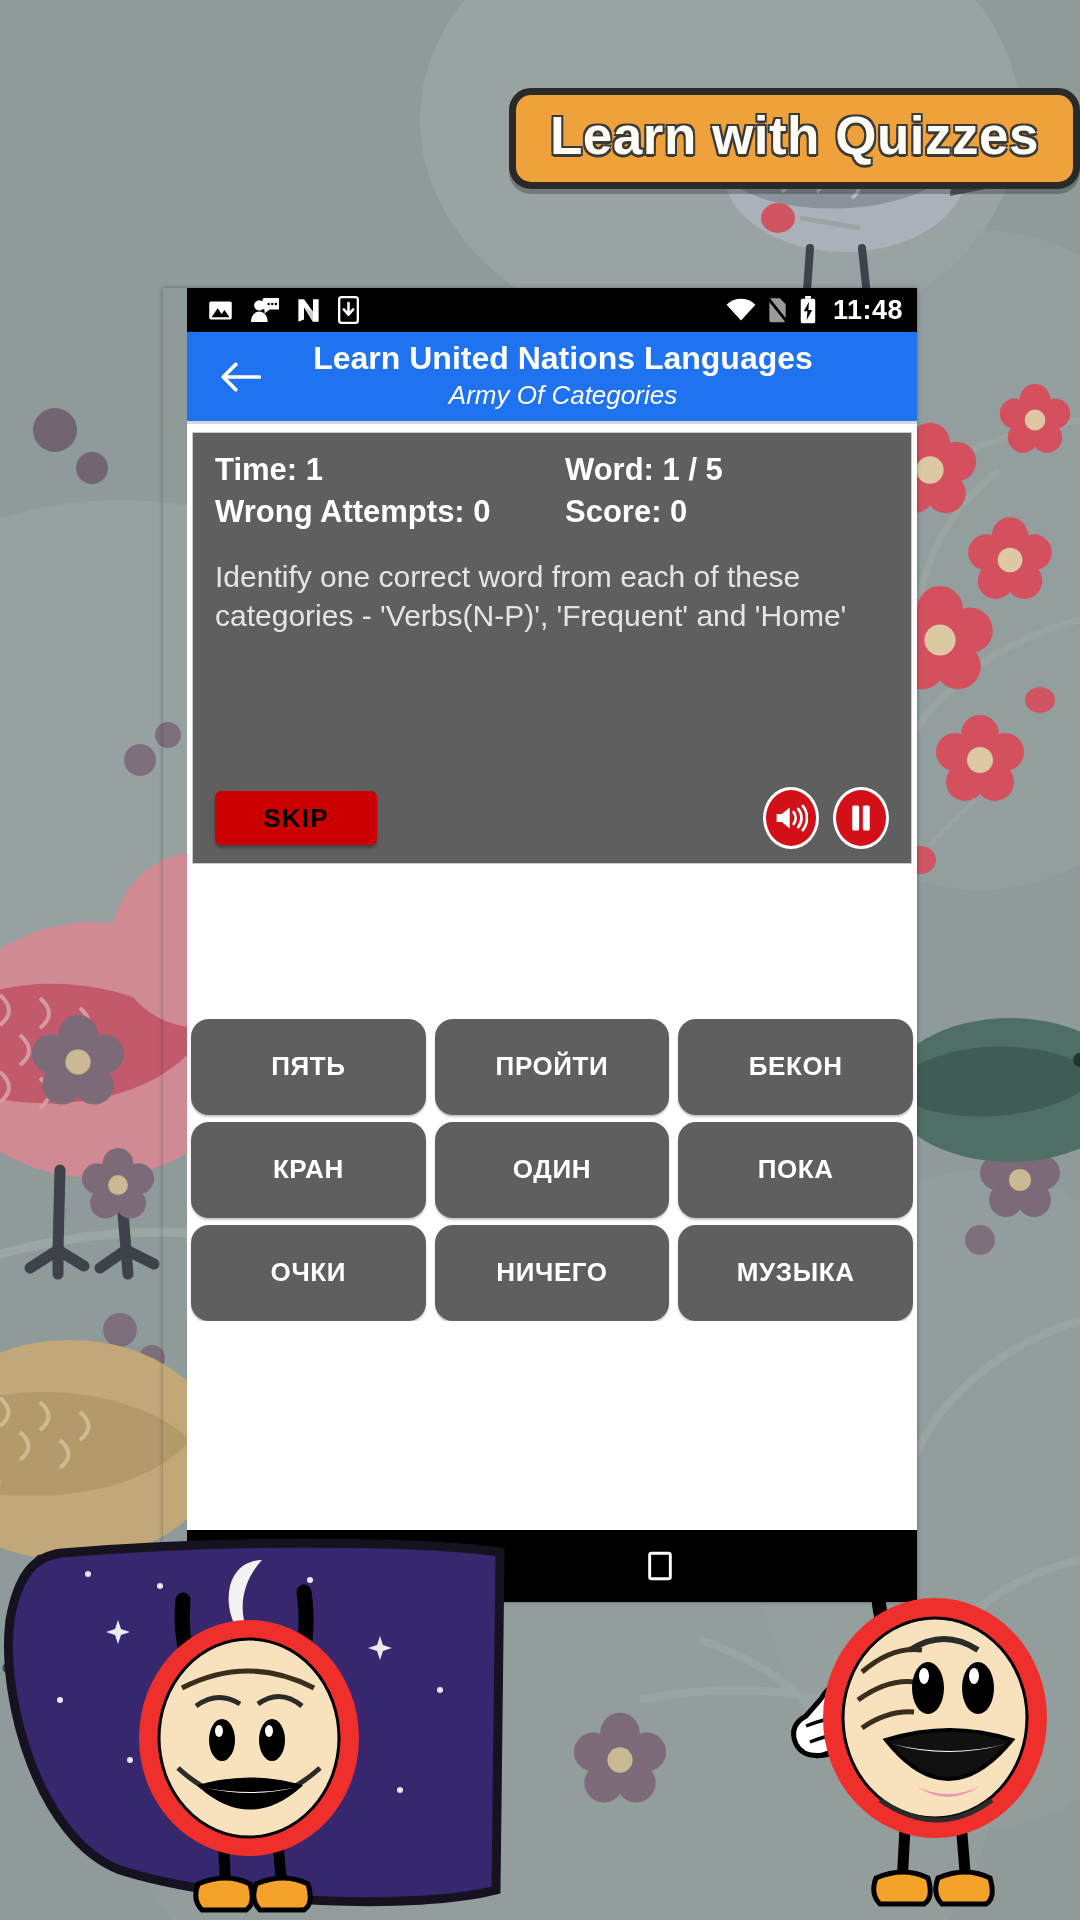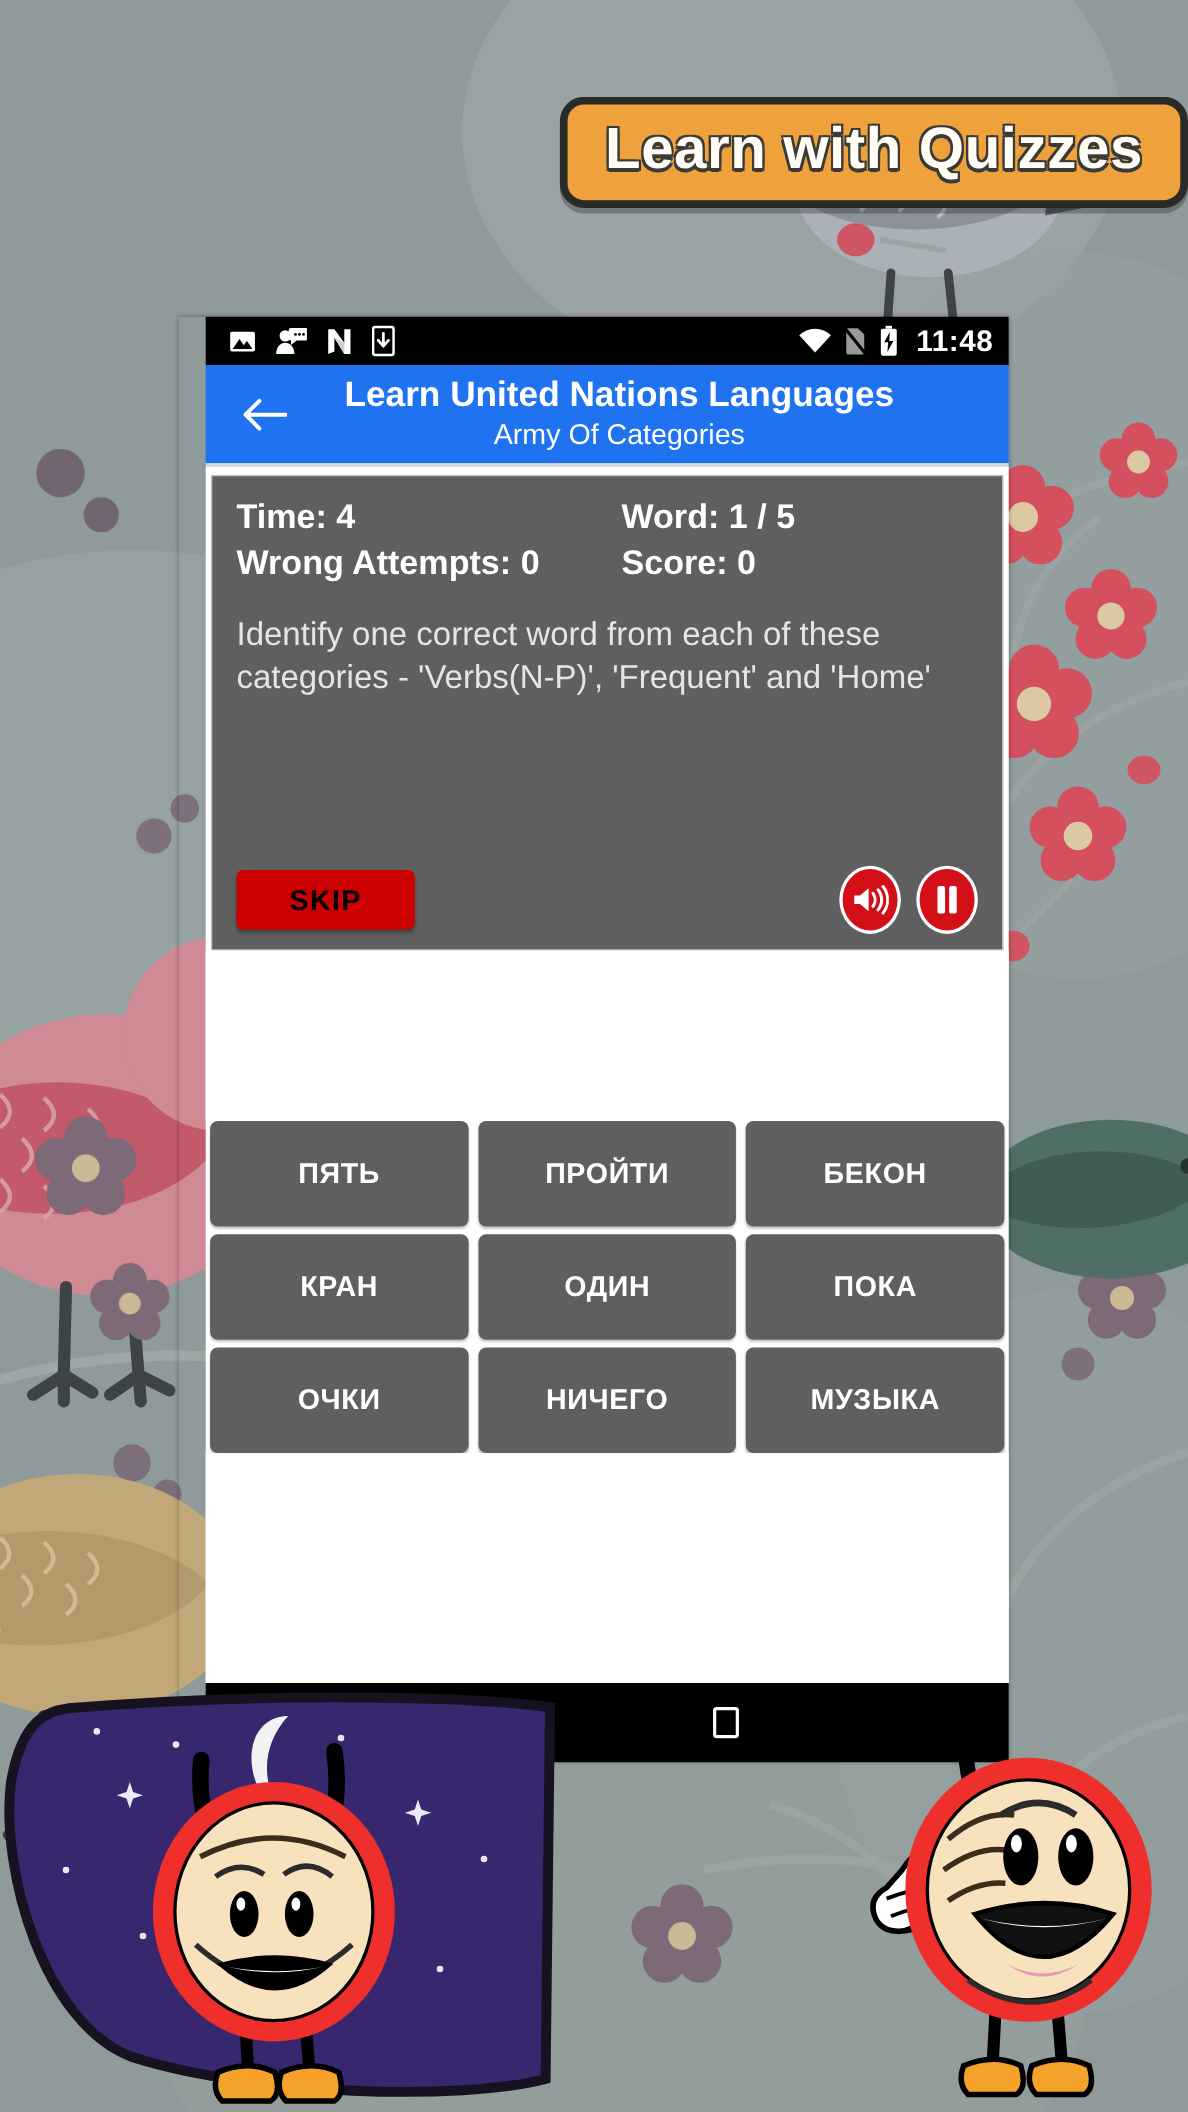--- a/index.html
+++ b/index.html
@@ -59,21 +59,21 @@
 
   
   .appbar {
     background: #1f72f0; flex: none;
     height: 92px; display: flex; align-items: center; padding: 0 10px 0 16px;
     border-bottom: 3px solid #d8d8d8;
   }
   .back-btn { width: 74px; display: flex; align-items: center; justify-content: center; }
   .appbar-titles { flex: 1; text-align: center; padding-right: 58px; }
   .appbar-title { color: #fff; font-size: 32px; font-weight: bold; line-height: 1.12; }
-  .appbar-sub { color: #fff; font-size: 26px; line-height: 1.25; margin-top: 2px; }
+  .appbar-sub { color: #fff; font-size: 26px; line-height: 1.25; margin-top: 2px; font-style: italic; }
 
   
   .screen { flex: 1; background: #fff; display: flex; flex-direction: column; min-height: 0; }
 
   
   .qpanel {
     background: #5f5f5f; margin: 8px 5px 0 5px;
     border: 1px solid #c9c9c9;
     padding: 16px 22px 14px;
     display: flex; flex-direction: column; flex: none;
@@ -106,21 +106,21 @@
 
   
   .grid-spacer-top { flex: 1 1 0; min-height: 0; background: #fff; }
   .grid-spacer-bot { flex: 1.35 1 0; min-height: 0; background: #fff; }
   .answer-grid {
     display: grid; grid-template-columns: repeat(3, 1fr);
     gap: 7px 9px; padding: 0 4px; flex: none;
   }
   .ans-btn {
     background: #5f5f5f; color: #fff;
-    border: none; border-radius: 7px;
+    border: none; border-radius: 18px;
     height: 96px; font-size: 26px; font-weight: bold;
     letter-spacing: .6px;
     font-family: "Liberation Sans", sans-serif;
     box-shadow: 0 2px 2px rgba(0,0,0,.22);
     cursor: pointer;
   }
 
   
   .navbar {
     height: 72px; background: #000; flex: none;
@@ -444,21 +444,21 @@
     <div class="appbar-titles">
       <div class="appbar-title">Learn United Nations Languages</div>
       <div class="appbar-sub">Army Of Categories</div>
     </div>
   </div>
 
   <div class="screen">
 
     <div class="qpanel">
       <div class="stat-row">
-        <div class="stat-l">Time: 4</div>
+        <div class="stat-l">Time: 1</div>
         <div class="stat-r">Word: 1 / 5</div>
       </div>
       <div class="stat-row">
         <div class="stat-l">Wrong Attempts: 0</div>
         <div class="stat-r">Score: 0</div>
       </div>
       <div class="q-text">Identify one correct word from each of these categories - 'Verbs(N-P)', 'Frequent' and 'Home'</div>
 
       <div class="qpanel-ctrls">
         <button class="skip-btn">SKIP</button>

